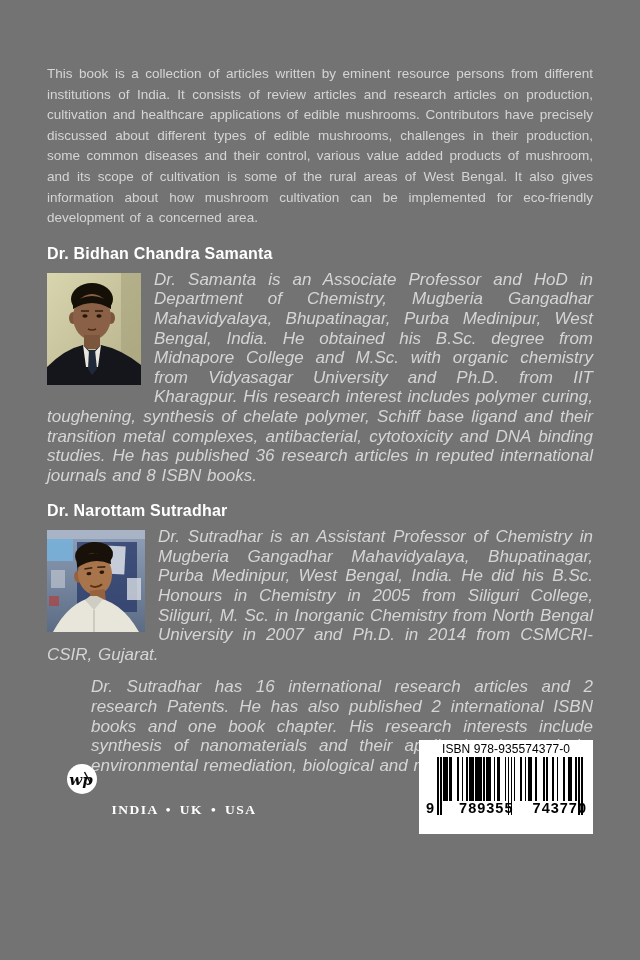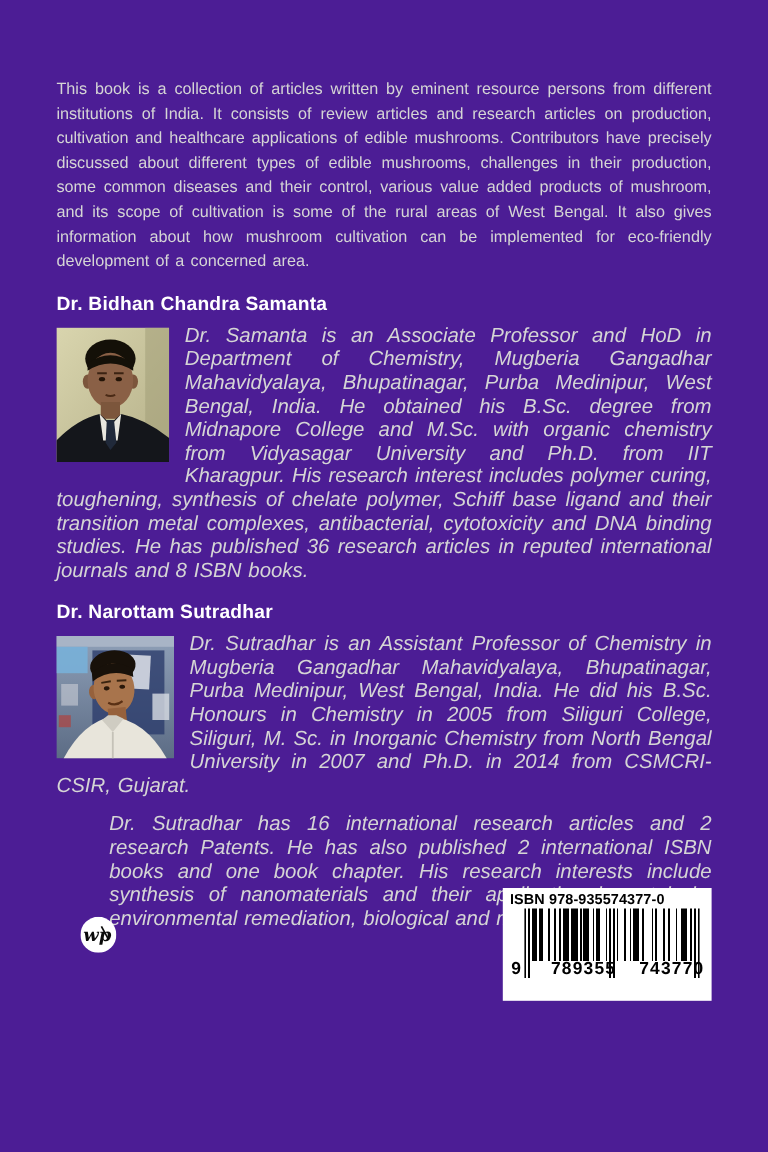--- a/index.html
+++ b/index.html
@@ -1,17 +1,17 @@
 <!DOCTYPE html>
 <html><head>
 <meta charset="utf-8">
 <style>
   html,body{margin:0;padding:0;background:#000;}
   .page{
-    position:relative;width:640px;height:960px;background:#4c1d95;
+    position:relative;width:640px;height:960px;background:#737373;
     overflow:hidden;font-family:"Liberation Sans",sans-serif;
   }
   .content{position:absolute;left:47px;top:64px;width:546px;color:#d5d5d5;}
   .para{
     margin:0;font-size:13.5px;line-height:20.6px;text-align:justify;
     word-spacing:1.5px;color:#d5d5d5;
   }
   .bio-para{font-size:17px;line-height:19.6px;word-spacing:1px;font-style:italic;}
   .author-heading{
     margin:0;font-size:16px;font-weight:bold;color:#ffffff;
@@ -41,21 +41,21 @@
     font-size:13.5px;letter-spacing:1.5px;word-spacing:3px;text-align:center;
     white-space:nowrap;
   }
   
   .barcode-box{
     position:absolute;left:419px;top:740px;width:174px;height:94px;
     background:#ffffff;box-sizing:border-box;padding:2px 6px 2px 6px;
     color:#000;
   }
   .isbn-label{
-    font-size:12px;font-weight:700;line-height:14px;
+    font-size:12px;font-weight:400;text-align:center;line-height:14px;
     letter-spacing:0.1px;white-space:nowrap;
   }
   .bars-area{position:relative;height:58px;margin:1px 4px 0 12px;}
   .bars-area svg{position:absolute;left:0;top:0;width:100%;height:100%;}
   .digits-row{
     position:absolute;left:-12px;right:-4px;bottom:-1px;height:16px;
     display:flex;align-items:flex-end;font-size:14.5px;font-weight:600;
     line-height:16px;
   }
   .digit-first{width:14px;text-align:left;padding-left:1px;}
@@ -142,20 +142,21 @@
   </div>
 
   <div class="publisher">
     <div class="logo-row">
       <svg class="monogram" viewBox="0 0 30 30" aria-hidden="true">
         <circle cx="15" cy="15" r="15" fill="#ffffff"></circle>
         <text x="14" y="20.5" text-anchor="middle" font-family="DejaVu Serif, serif" font-style="italic" font-size="15" font-weight="bold" fill="#0a0a0a">wp</text>
         <line x1="17.5" y1="8" x2="23.5" y2="19" stroke="#0a0a0a" stroke-width="1.4"></line>
       </svg>
     </div>
+    <div class="regions">INDIA • UK • USA</div>
   </div>
 
   <div class="barcode-box">
     <div class="isbn-label">ISBN 978-935574377-0</div>
     <div class="bars-area">
       <svg viewBox="0 0 95 56" preserveAspectRatio="none" shape-rendering="crispEdges" fill="#000000" aria-hidden="true">
           <rect x="0" y="0" width="1" height="56"></rect>
           <rect x="2" y="0" width="1" height="56"></rect>
           <rect x="4" y="0" width="1" height="42"></rect>
           <rect x="5" y="0" width="1" height="42"></rect>

